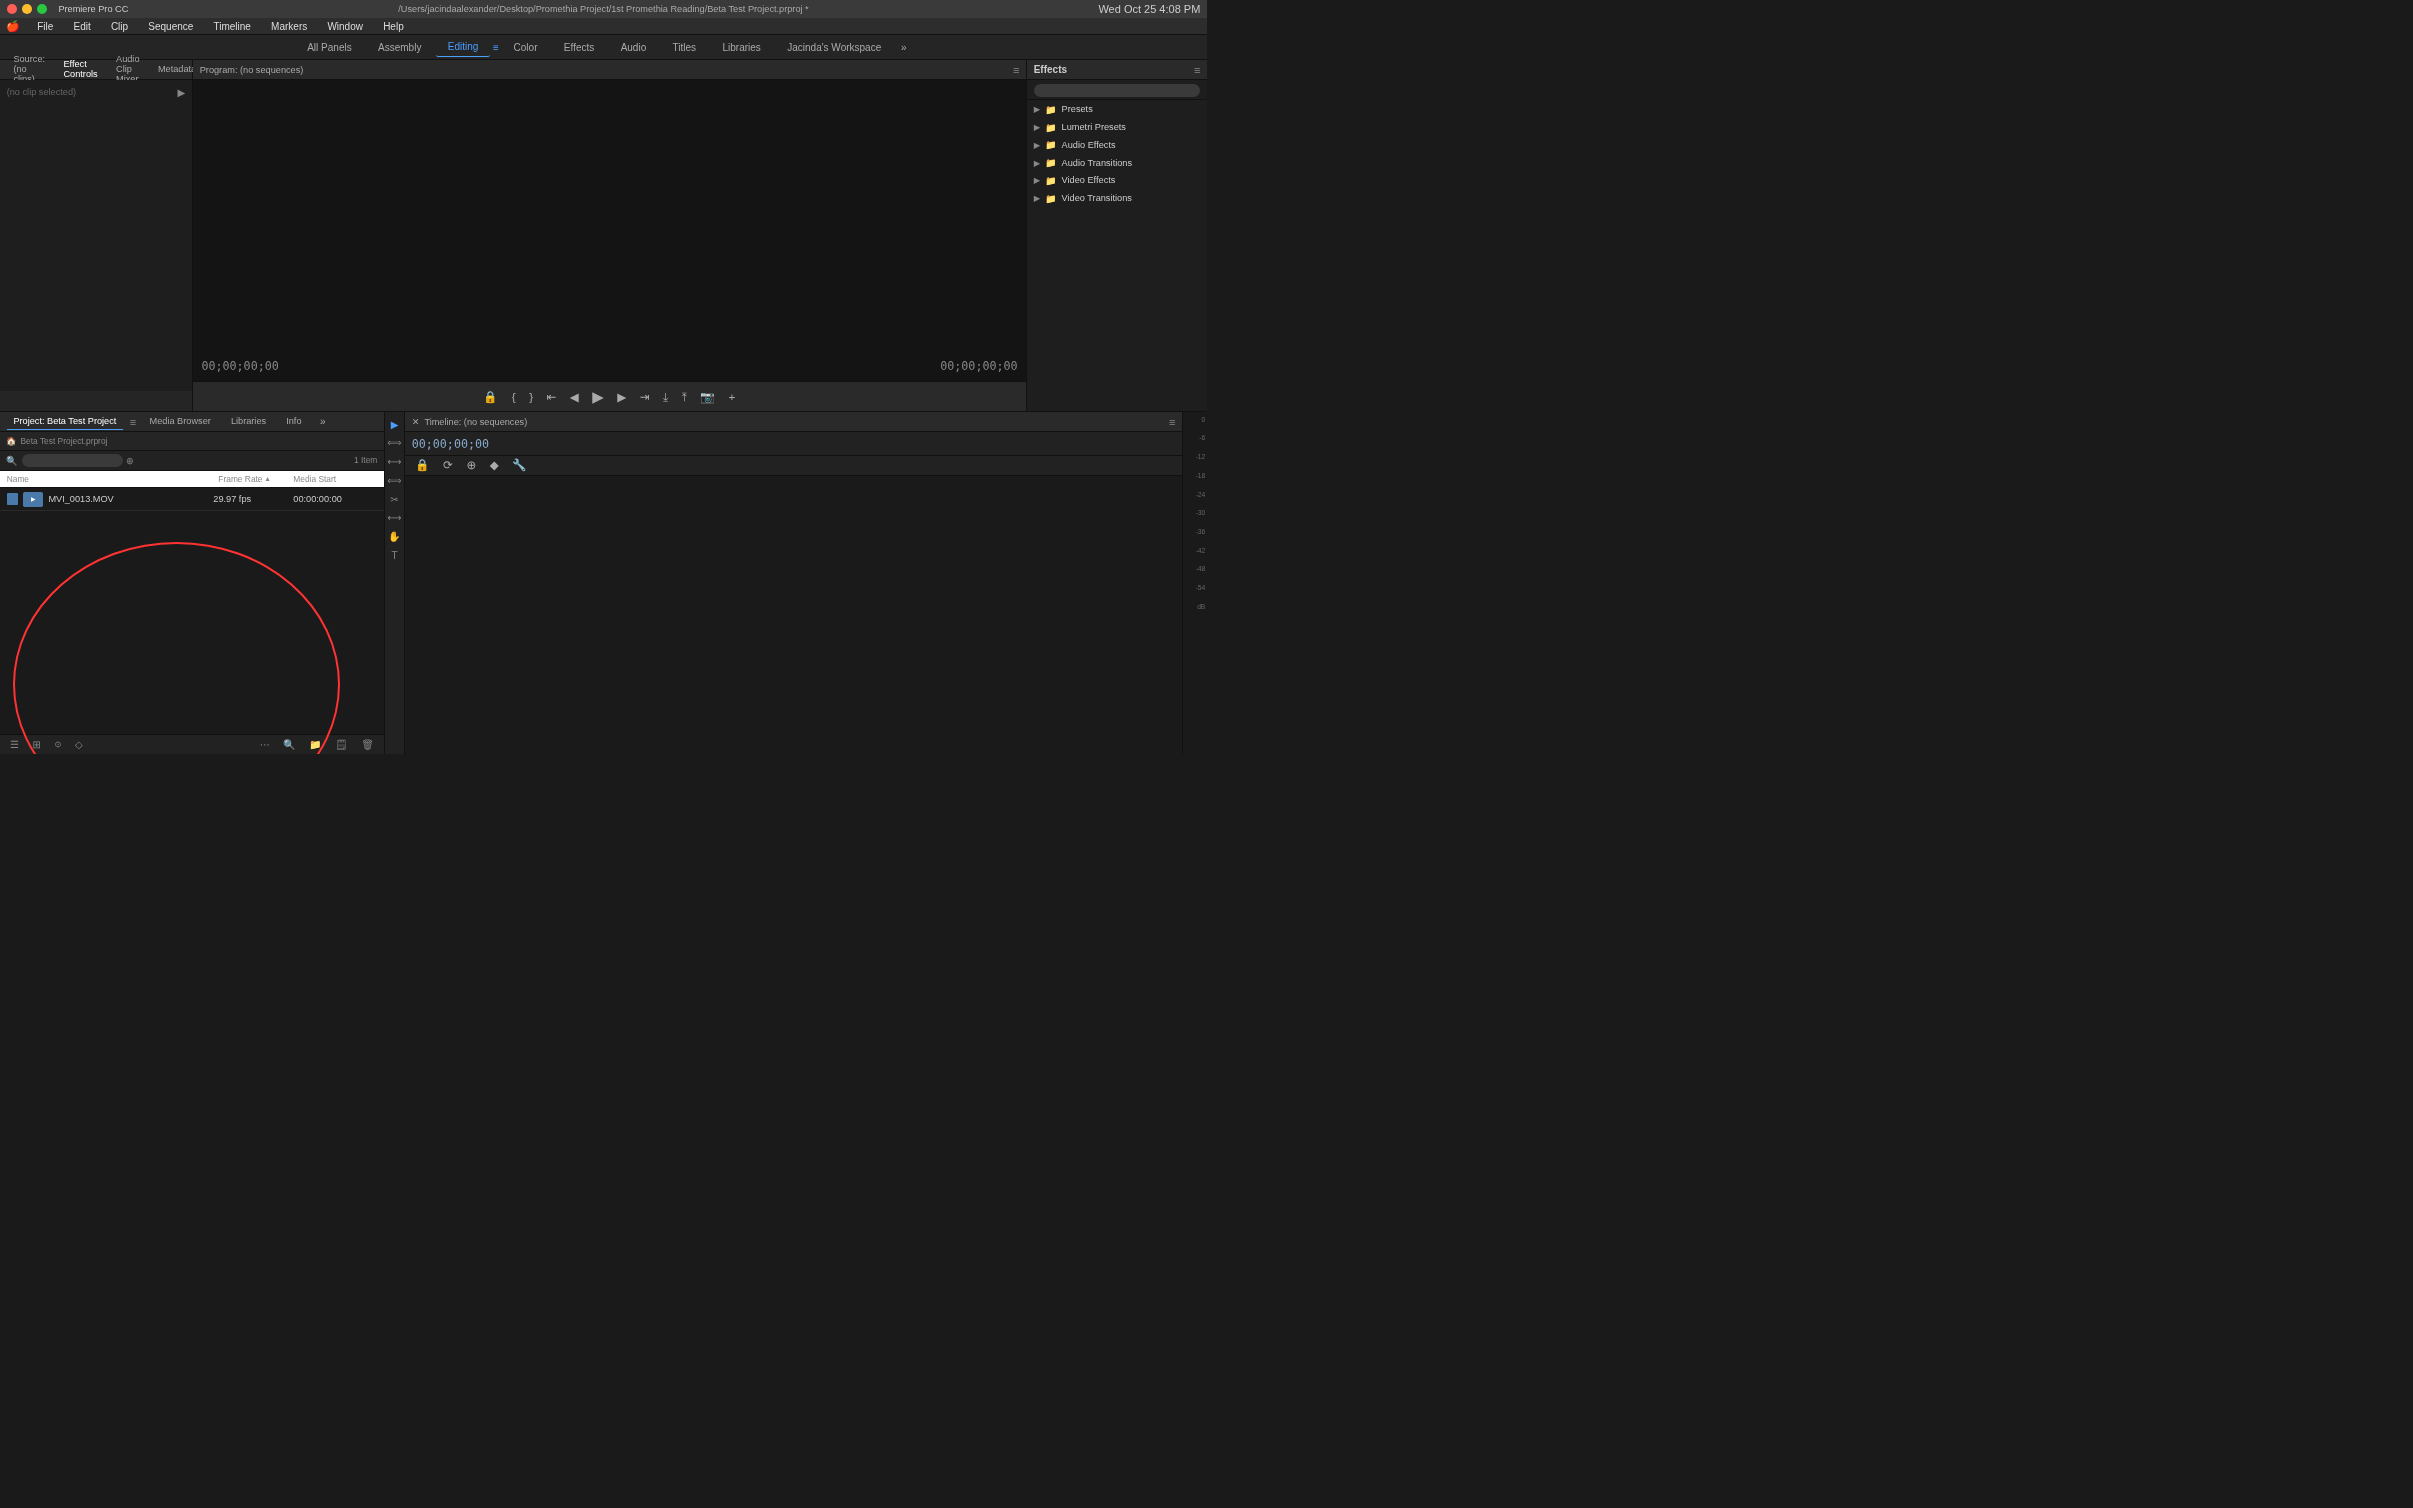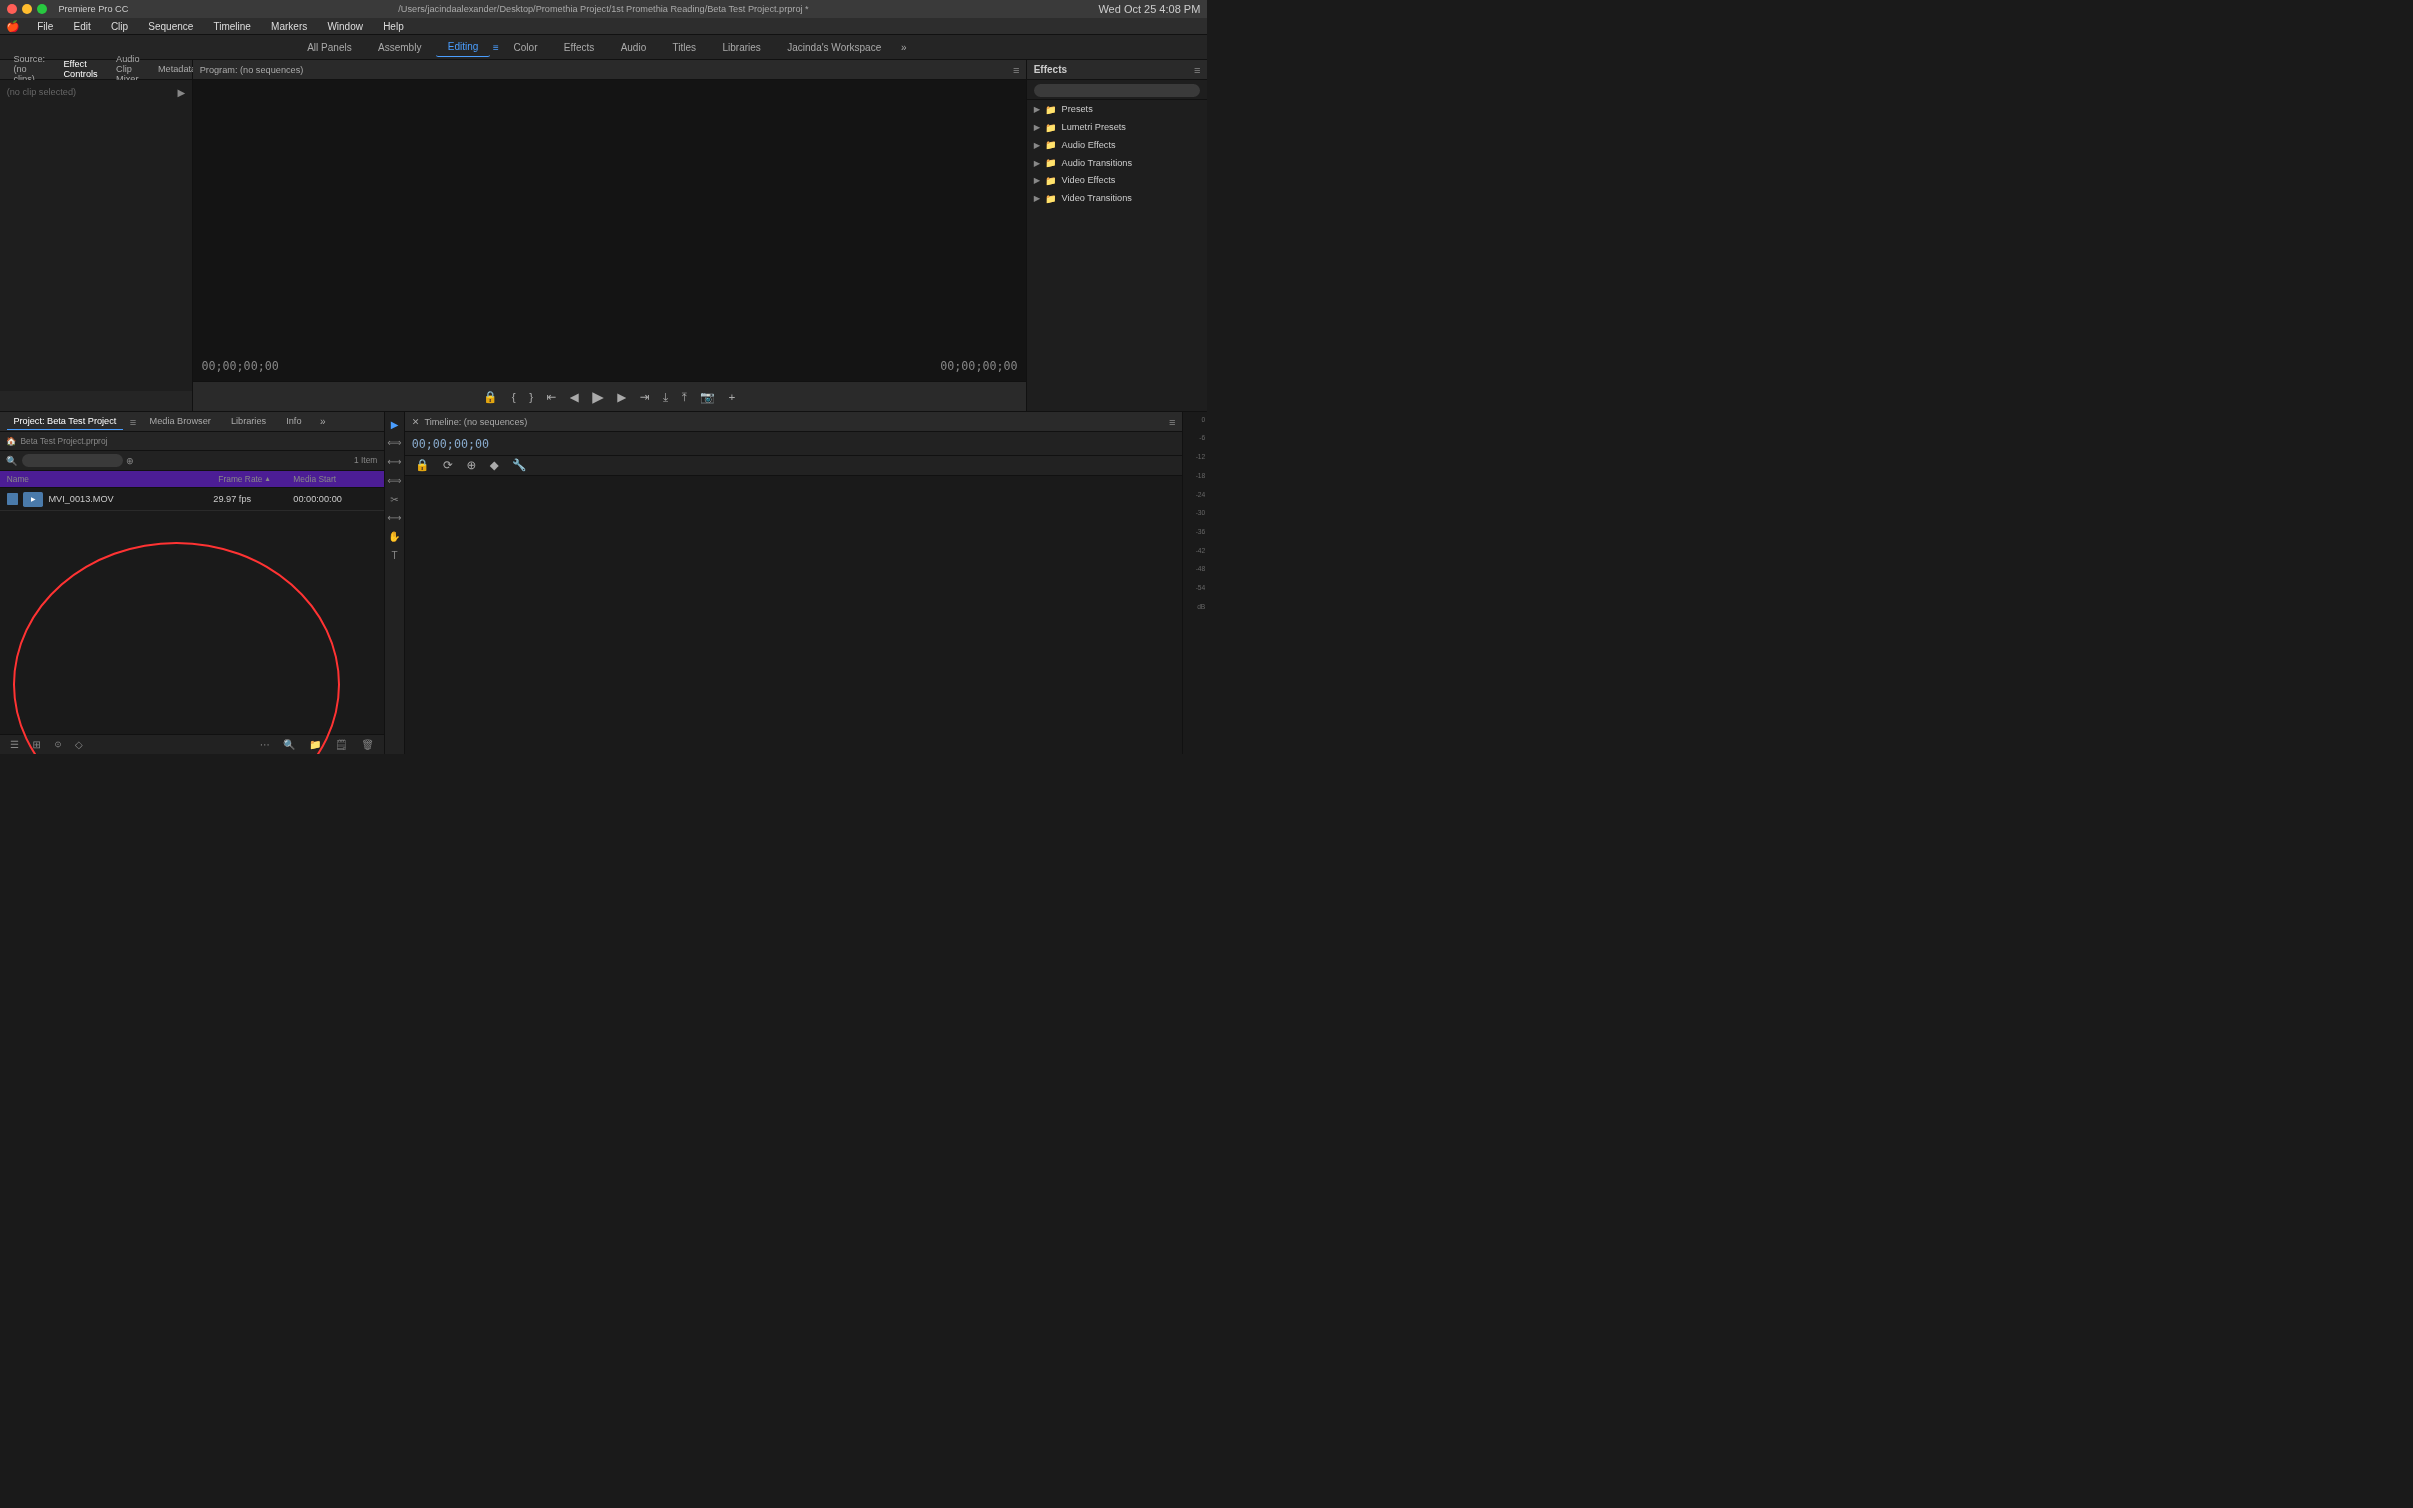--- a/index.html
+++ b/index.html
@@ -239,21 +239,21 @@
       border-radius: 8.4px;
       padding: 1.7px 17px 1.7px 6.7px;
       font-size: 9.2px;
       color: #ccc;
       outline: none;
       width: 101px;
     }
     .item-count { font-size: 8.4px; color: #888; }
     .table-header {
       height: 17px;
-      background: #4c1d95;
+      background: #ffffff;
       display: flex;
       align-items: center;
       padding: 0 6.7px;
       border-bottom: 0.8px solid #111;
       font-size: 8.4px;
       color: #888;
     }
     .col-name { flex: 1; display: flex; align-items: center; gap: 1.7px; cursor: pointer; }
     .col-framerate { width: 75px; display: flex; align-items: center; gap: 1.7px; cursor: pointer; }
     .col-mediastart { width: 84px; cursor: pointer; }

